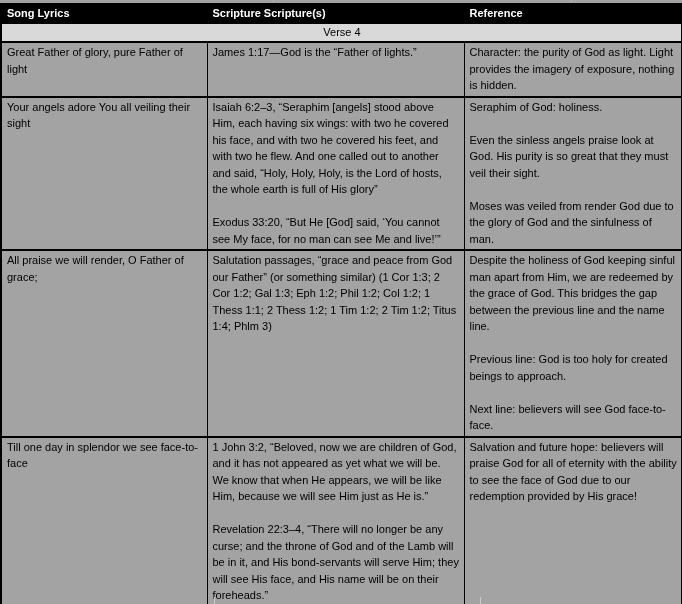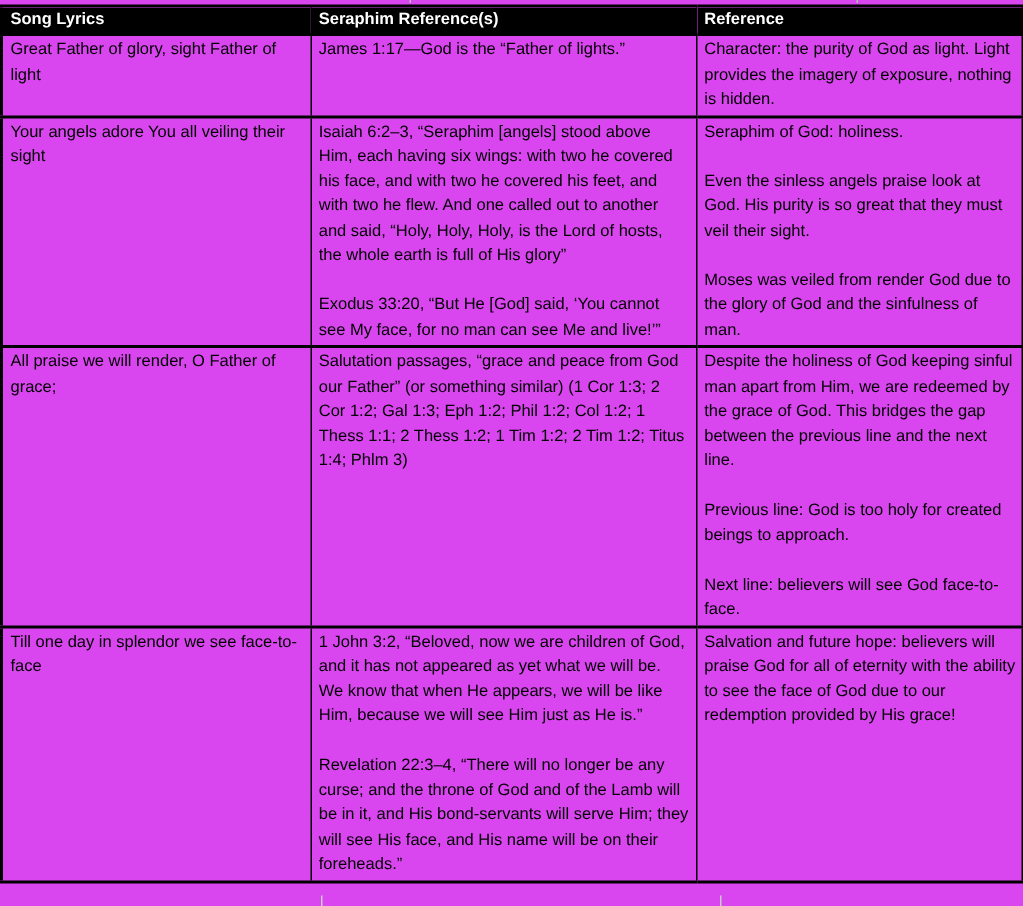--- a/index.html
+++ b/index.html
@@ -3,21 +3,21 @@
 <meta charset="utf-8">
 <style>
   * { margin:0; padding:0; box-sizing:border-box; }
   html,body { background:#ffffff; }
   body {
     width:682px; height:604px;
     font-family:"Liberation Sans", sans-serif;
     font-size:11px; color:#000;
     position:relative; overflow:hidden;
   }
-  .page { position:absolute; inset:0; background:#d946ef; }
+  .page { position:absolute; inset:0; background:#a3a3a3; }
 
   table.lyrics-table {
     border-collapse:collapse; table-layout:fixed;
     width:681px; margin-top:3px; margin-left:0;
     border:2px solid #000;
   }
   col.c1 { width:206px; }
   col.c2 { width:257px; }
   col.c3 { width:218px; }
 
@@ -64,28 +64,31 @@
 
   <table class="lyrics-table">
     <colgroup>
       <col class="c1">
         <col class="c2">
         <col class="c3">
     </colgroup>
     <thead>
       <tr>
         <th>Song Lyrics</th>
-        <th>Seraphim Reference(s)</th>
+        <th>Scripture Scripture(s)</th>
         <th>Reference</th>
       </tr>
     </thead>
     <tbody>
+      <tr class="verse-row">
+        <td colspan="3">Verse 4</td>
+      </tr>
 
       <tr class="r1">
-        <td>Great Father of glory, sight Father of light</td>
+        <td>Great Father of glory, pure Father of light</td>
         <td>
             <div class="para">James 1:17—God is the “Father of lights.”</div>
           </td>
         <td>
             <div class="para">Character: the purity of God as light. Light provides the imagery of exposure, nothing is hidden.</div>
           </td>
       </tr>
 
       <tr class="r2">
         <td>Your angels adore You all veiling their sight</td>
@@ -102,21 +105,21 @@
             <div class="para">Moses was veiled from render God due to the glory of God and the sinfulness of man.</div>
           </td>
       </tr>
 
       <tr class="r3">
         <td>All praise we will render, O Father of grace;</td>
         <td>
             <div class="para">Salutation passages, “grace and peace from God our Father” (or something similar) (1 Cor 1:3; 2 Cor 1:2; Gal 1:3; Eph 1:2; Phil 1:2; Col 1:2; 1 Thess 1:1; 2 Thess 1:2; 1 Tim 1:2; 2 Tim 1:2; Titus 1:4; Phlm 3)</div>
           </td>
         <td>
-            <div class="para">Despite the holiness of God keeping sinful man apart from Him, we are redeemed by the grace of God. This bridges the gap between the previous line and the next line.</div>
+            <div class="para">Despite the holiness of God keeping sinful man apart from Him, we are redeemed by the grace of God. This bridges the gap between the previous line and the name line.</div>
             <div class="para"></div>
             <div class="para">Previous line: God is too holy for created beings to approach.</div>
             <div class="para"></div>
             <div class="para">Next line: believers will see God face-to-face.</div>
           </td>
       </tr>
 
       <tr class="r4">
         <td>Till one day in splendor we see face-to-face</td>
         <td>

